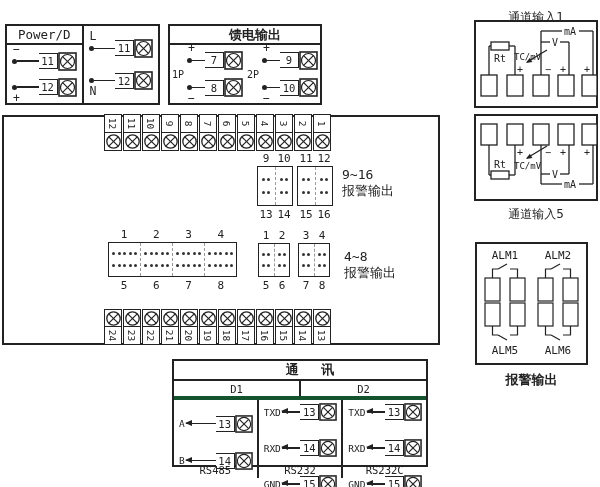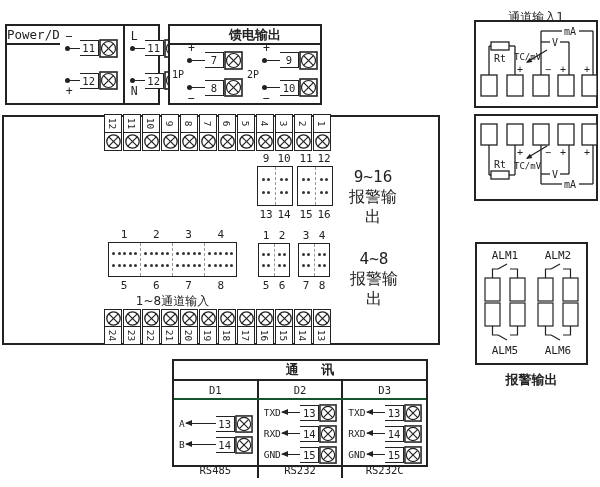--- a/index.html
+++ b/index.html
@@ -20,21 +20,21 @@
   .wire.arr::before{content:"";position:absolute;left:-1px;top:-3px;width:0;height:0;
     border-right:7px solid #222;border-top:3.5px solid transparent;border-bottom:3.5px solid transparent;}
   .numbox{flex:none;width:19px;height:16px;border:1.5px solid #222;border-left:none;
     display:flex;align-items:center;justify-content:center;font-size:10.5px;box-sizing:border-box;background:#fff;}
   .screw{flex:none;width:19px;height:19px;}
   .pol{position:absolute;font-size:11.5px;line-height:1;}
   .pol.t{left:1px;top:-5px;}
   .pol.b{left:1px;bottom:-5px;}
 
   
-  .pcol{flex:1;display:flex;flex-direction:row;justify-content:space-between;}
+  .pcol{flex:1;display:flex;flex-direction:column;justify-content:space-between;}
   .pcol + .pcol{border-left:2px solid #222;}
   .phead{height:19px;border-bottom:2px solid #222;display:flex;align-items:center;justify-content:center;
     font-size:12.5px;box-sizing:border-box;}
   .pbody{flex:1;display:flex;flex-direction:column;justify-content:space-evenly;padding:2px 5px;}
   .fgroup{flex:1;display:flex;align-items:center;padding:0 2px;}
   .gname{font-size:10px;width:15px;flex:none;}
   .grows{flex:1;display:flex;flex-direction:column;justify-content:space-evenly;height:100%;}
 
   
   .strip{position:absolute;display:flex;gap:1px;}
@@ -50,30 +50,30 @@
   
   .pinblock{position:absolute;border:1.5px solid #222;box-sizing:border-box;display:flex;background:#fff;}
   .pchalf{flex:1;display:flex;flex-direction:column;justify-content:space-evenly;align-items:center;}
   .pchalf + .pchalf{border-left:1px dashed #999;}
   .pp{display:flex;gap:2px;}
   .pp i{width:3px;height:3px;border-radius:50%;background:#333;display:block;}
   .pr{display:flex;gap:2.5px;}
   .pr i{width:3px;height:3px;border-radius:50%;background:#333;display:block;}
   .numrow{position:absolute;display:flex;}
   .numrow span{flex:1;text-align:center;font-size:11px;line-height:1;}
-  .sidelbl{position:absolute;text-align:center;font-size:16px;line-height:1.25;}
+  .sidelbl{position:absolute;text-align:left;font-size:13px;line-height:1.25;}
   .caption{position:absolute;text-align:center;font-size:12px;}
 
   
   .commhead{height:20px;font-size:13px;letter-spacing:9px;text-indent:9px;}
-  .subhead{display:flex;height:19px;border-bottom:2px solid #14532d;box-sizing:border-box;}
+  .subhead{display:flex;height:19px;border-bottom:4px solid #14532d;box-sizing:border-box;}
   .subhead div{flex:1;display:flex;align-items:center;justify-content:center;font-size:10.5px;}
   .subhead div + div{border-left:2px solid #222;}
   .commbody{display:flex;height:78px;}
-  .ccol{flex:1;position:relative;display:flex;flex-direction:column;padding:1px 4px 0 5px;box-sizing:border-box;}
+  .ccol{flex:1;position:relative;display:flex;flex-direction:column;padding:1px 4px 0 5px;box-sizing:border-box;gap:16px;}
   .ccol + .ccol{border-left:2px solid #222;}
   .ctype{position:absolute;bottom:2px;left:0;right:0;text-align:center;font-size:10.5px;}
   .ccol .trow{height:19px;margin-top:2px;}
   .ccol .sig{font-size:9.5px;flex:none;padding-right:1px;}
   .ccol.pad{padding-top:12px;}
 
   svg text{font-family:"DejaVu Sans Mono","Liberation Mono",monospace;}
 </style>
 </head>
 <body>
@@ -580,21 +580,20 @@
             <i></i>
           </span>
         </div>
     </div>
     <div class="numrow mono" style="left:104px;top:163px;width:129px;">
       <span>5</span>
         <span>6</span>
         <span>7</span>
         <span>8</span>
     </div>
-    <div class="caption" style="left:104px;top:176px;width:129px;">1~8通道输入</div>
 
     <div class="numrow mono" style="left:254px;top:113px;width:32px;">
       <span>1</span>
         <span>2</span>
     </div>
     <div class="numrow mono" style="left:294px;top:113px;width:32px;">
       <span>3</span>
         <span>4</span>
     </div>
     <div class="pinblock" style="left:254px;top:126px;width:32px;height:34px;">
@@ -653,21 +652,20 @@
       <div class="mono">4~8</div>
       <div>报警输出</div>
     </div>
   </div>
 
   <div class="abs bx" style="left:172px;top:359px;width:256px;height:108px;">
     <div class="ttl commhead" style="font-weight:bold;">通 讯</div>
     <div class="subhead mono">
       <div>D1</div>
       <div>D2</div>
-      <div>D3</div>
     </div>
     <div class="commbody mono">
       <div class="ccol pad">
         <div class="trow">
           <span class="sig">A</span>
           <div class="wire arr"></div>
           <div class="numbox">13</div>
           <svg class="screw" style="width:18px;height:18px;" viewBox="0 0 19 19">
               <use href="#screwfull"></use>
             </svg>
@@ -802,20 +800,21 @@
       <text x="40" y="55" font-size="9">TC/mV</text>
       <text x="78" y="64">V</text>
       <text x="90" y="74">mA</text>
       <text x="43" y="42">+</text>
       <text x="71" y="42">−</text>
       <text x="86" y="42">+</text>
       <text x="110" y="42">+</text>
     </g>
   </svg>
 
+  <div class="abs caption" style="left:474px;top:206px;width:124px;">通道输入5</div>
 
   <svg class="abs" style="left:475px;top:242px;" width="113" height="123" viewBox="0 0 113 123">
     <rect x="1" y="1" width="111" height="121" fill="#fff" stroke="#222" stroke-width="2"></rect>
     <g stroke="#222" stroke-width="1.2" fill="none">
 
       <rect x="10" y="36" width="15" height="23"></rect>
         <rect x="35" y="36" width="15" height="23"></rect>
       <rect x="10" y="61" width="15" height="23"></rect>
         <rect x="35" y="61" width="15" height="23"></rect>
       <polyline points="17.5,36 17.5,27 23,27"></polyline>

